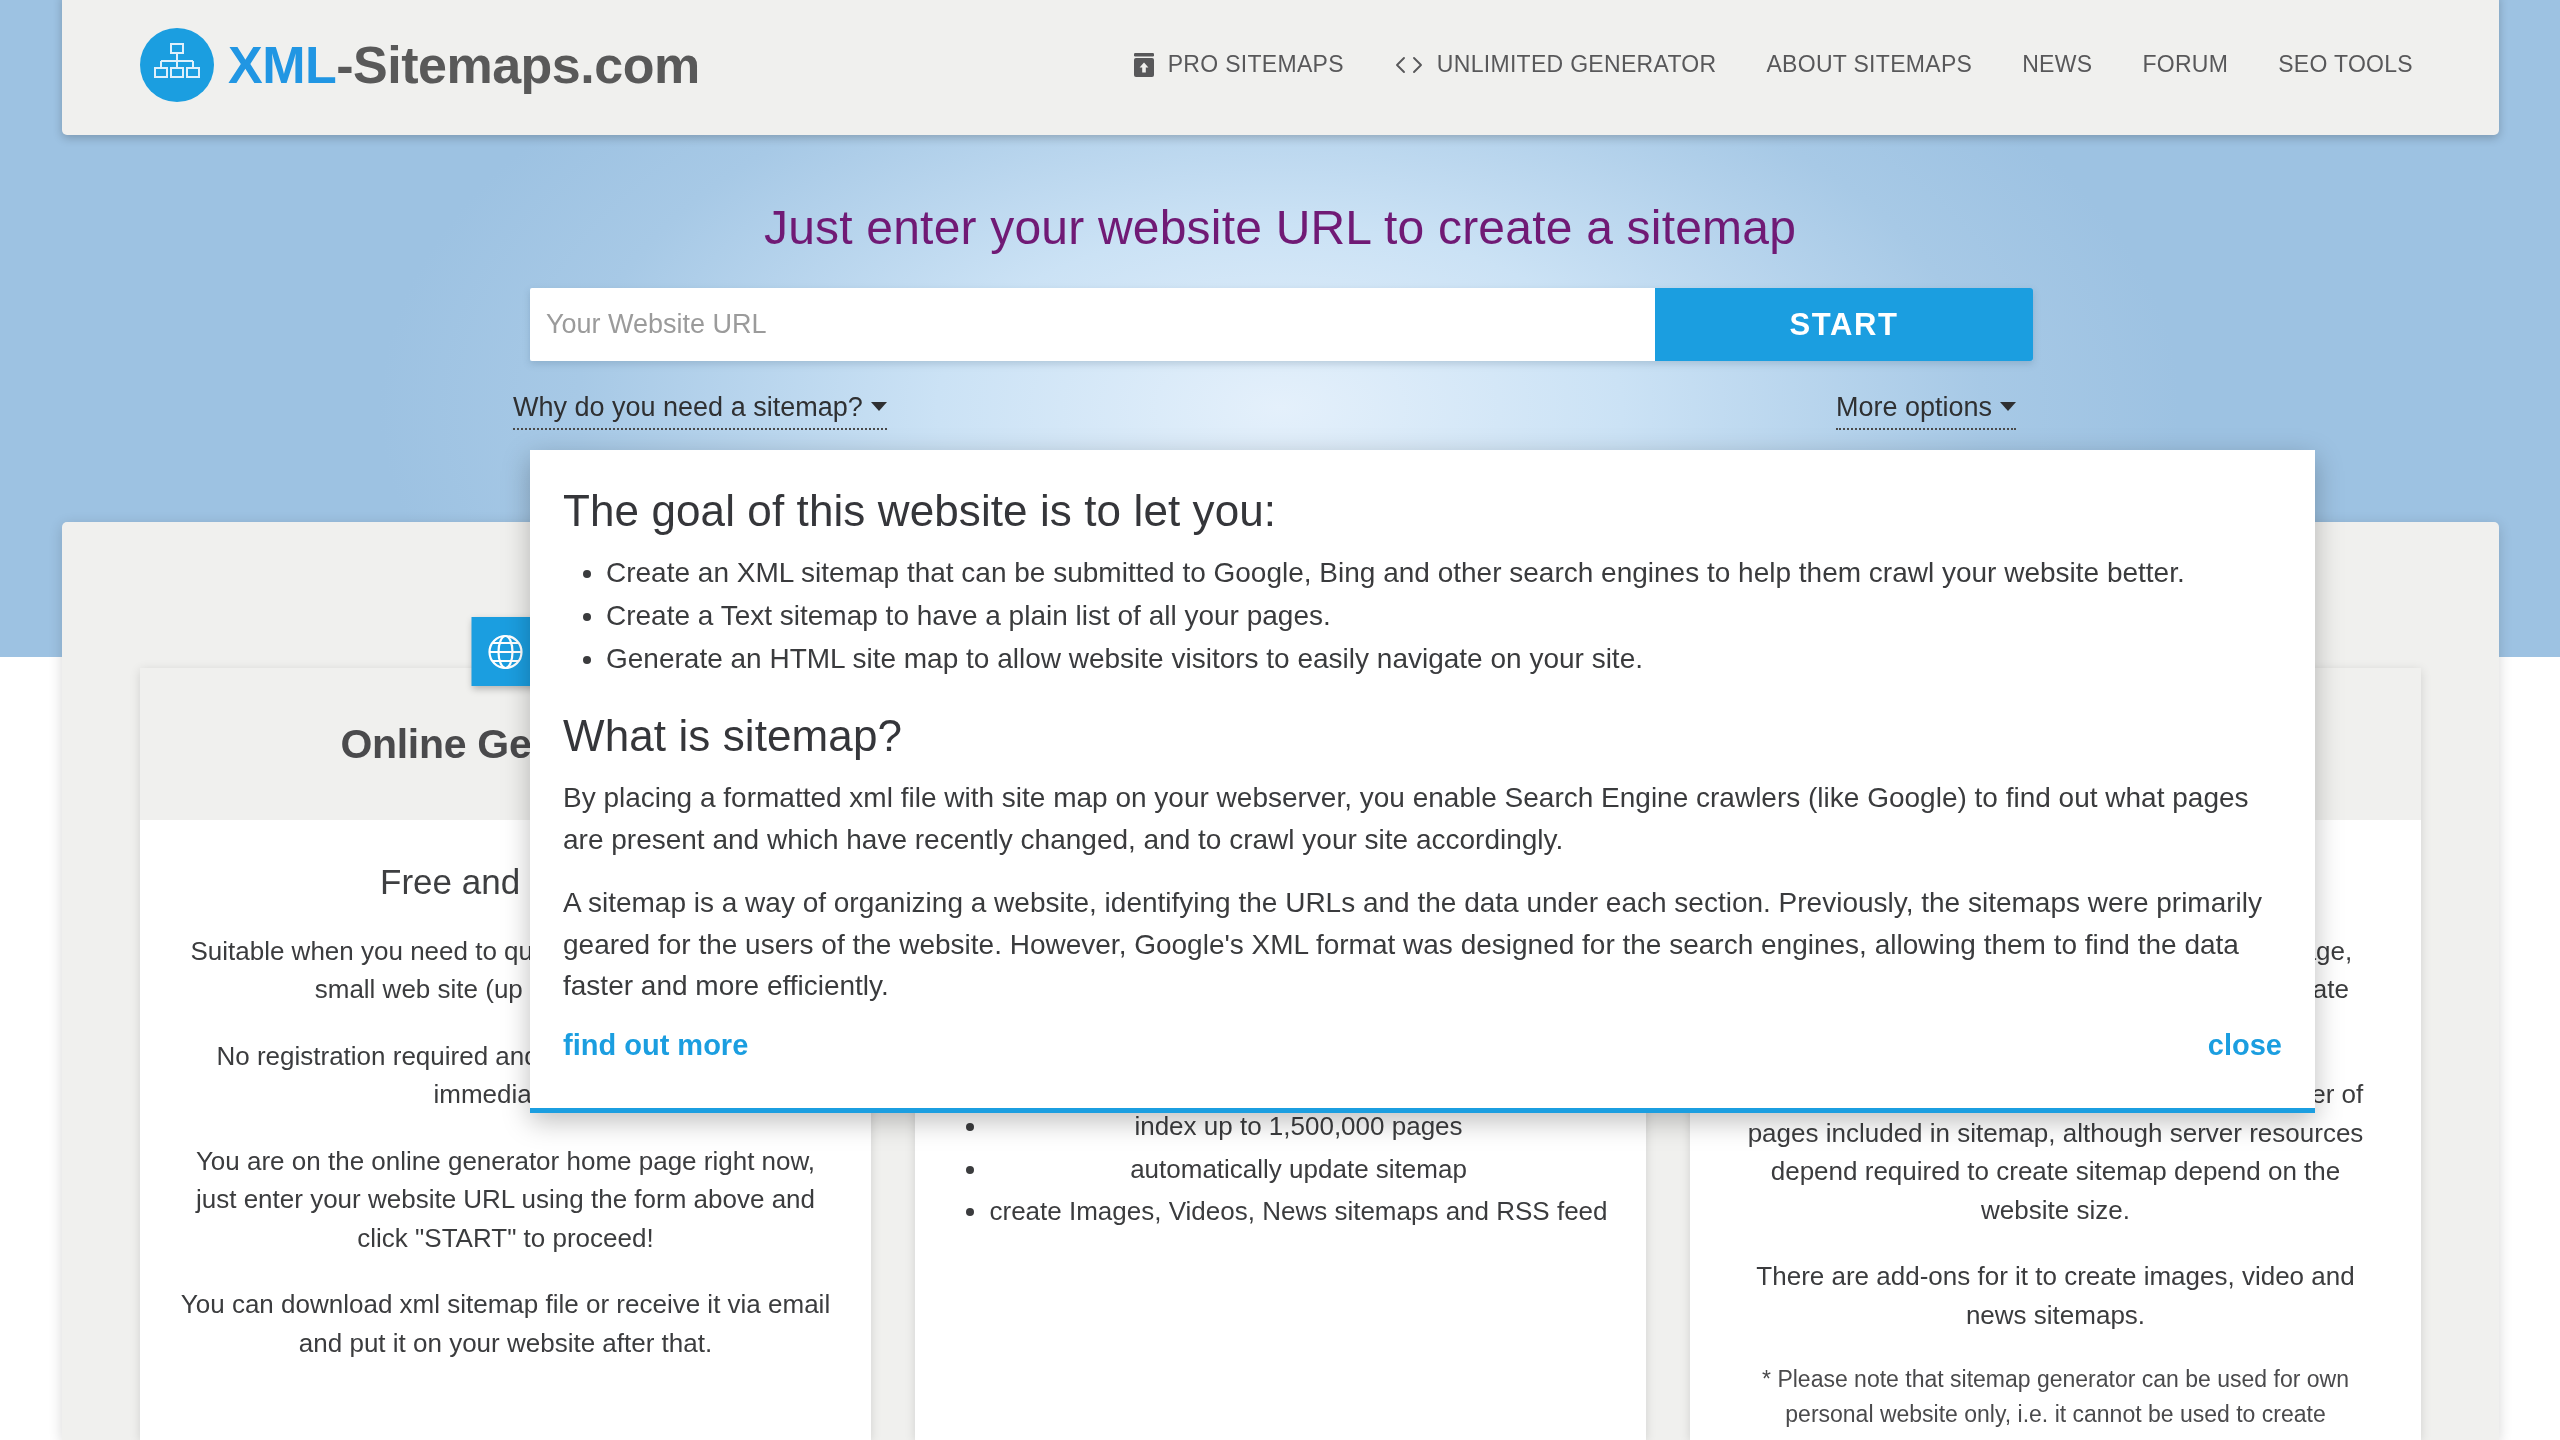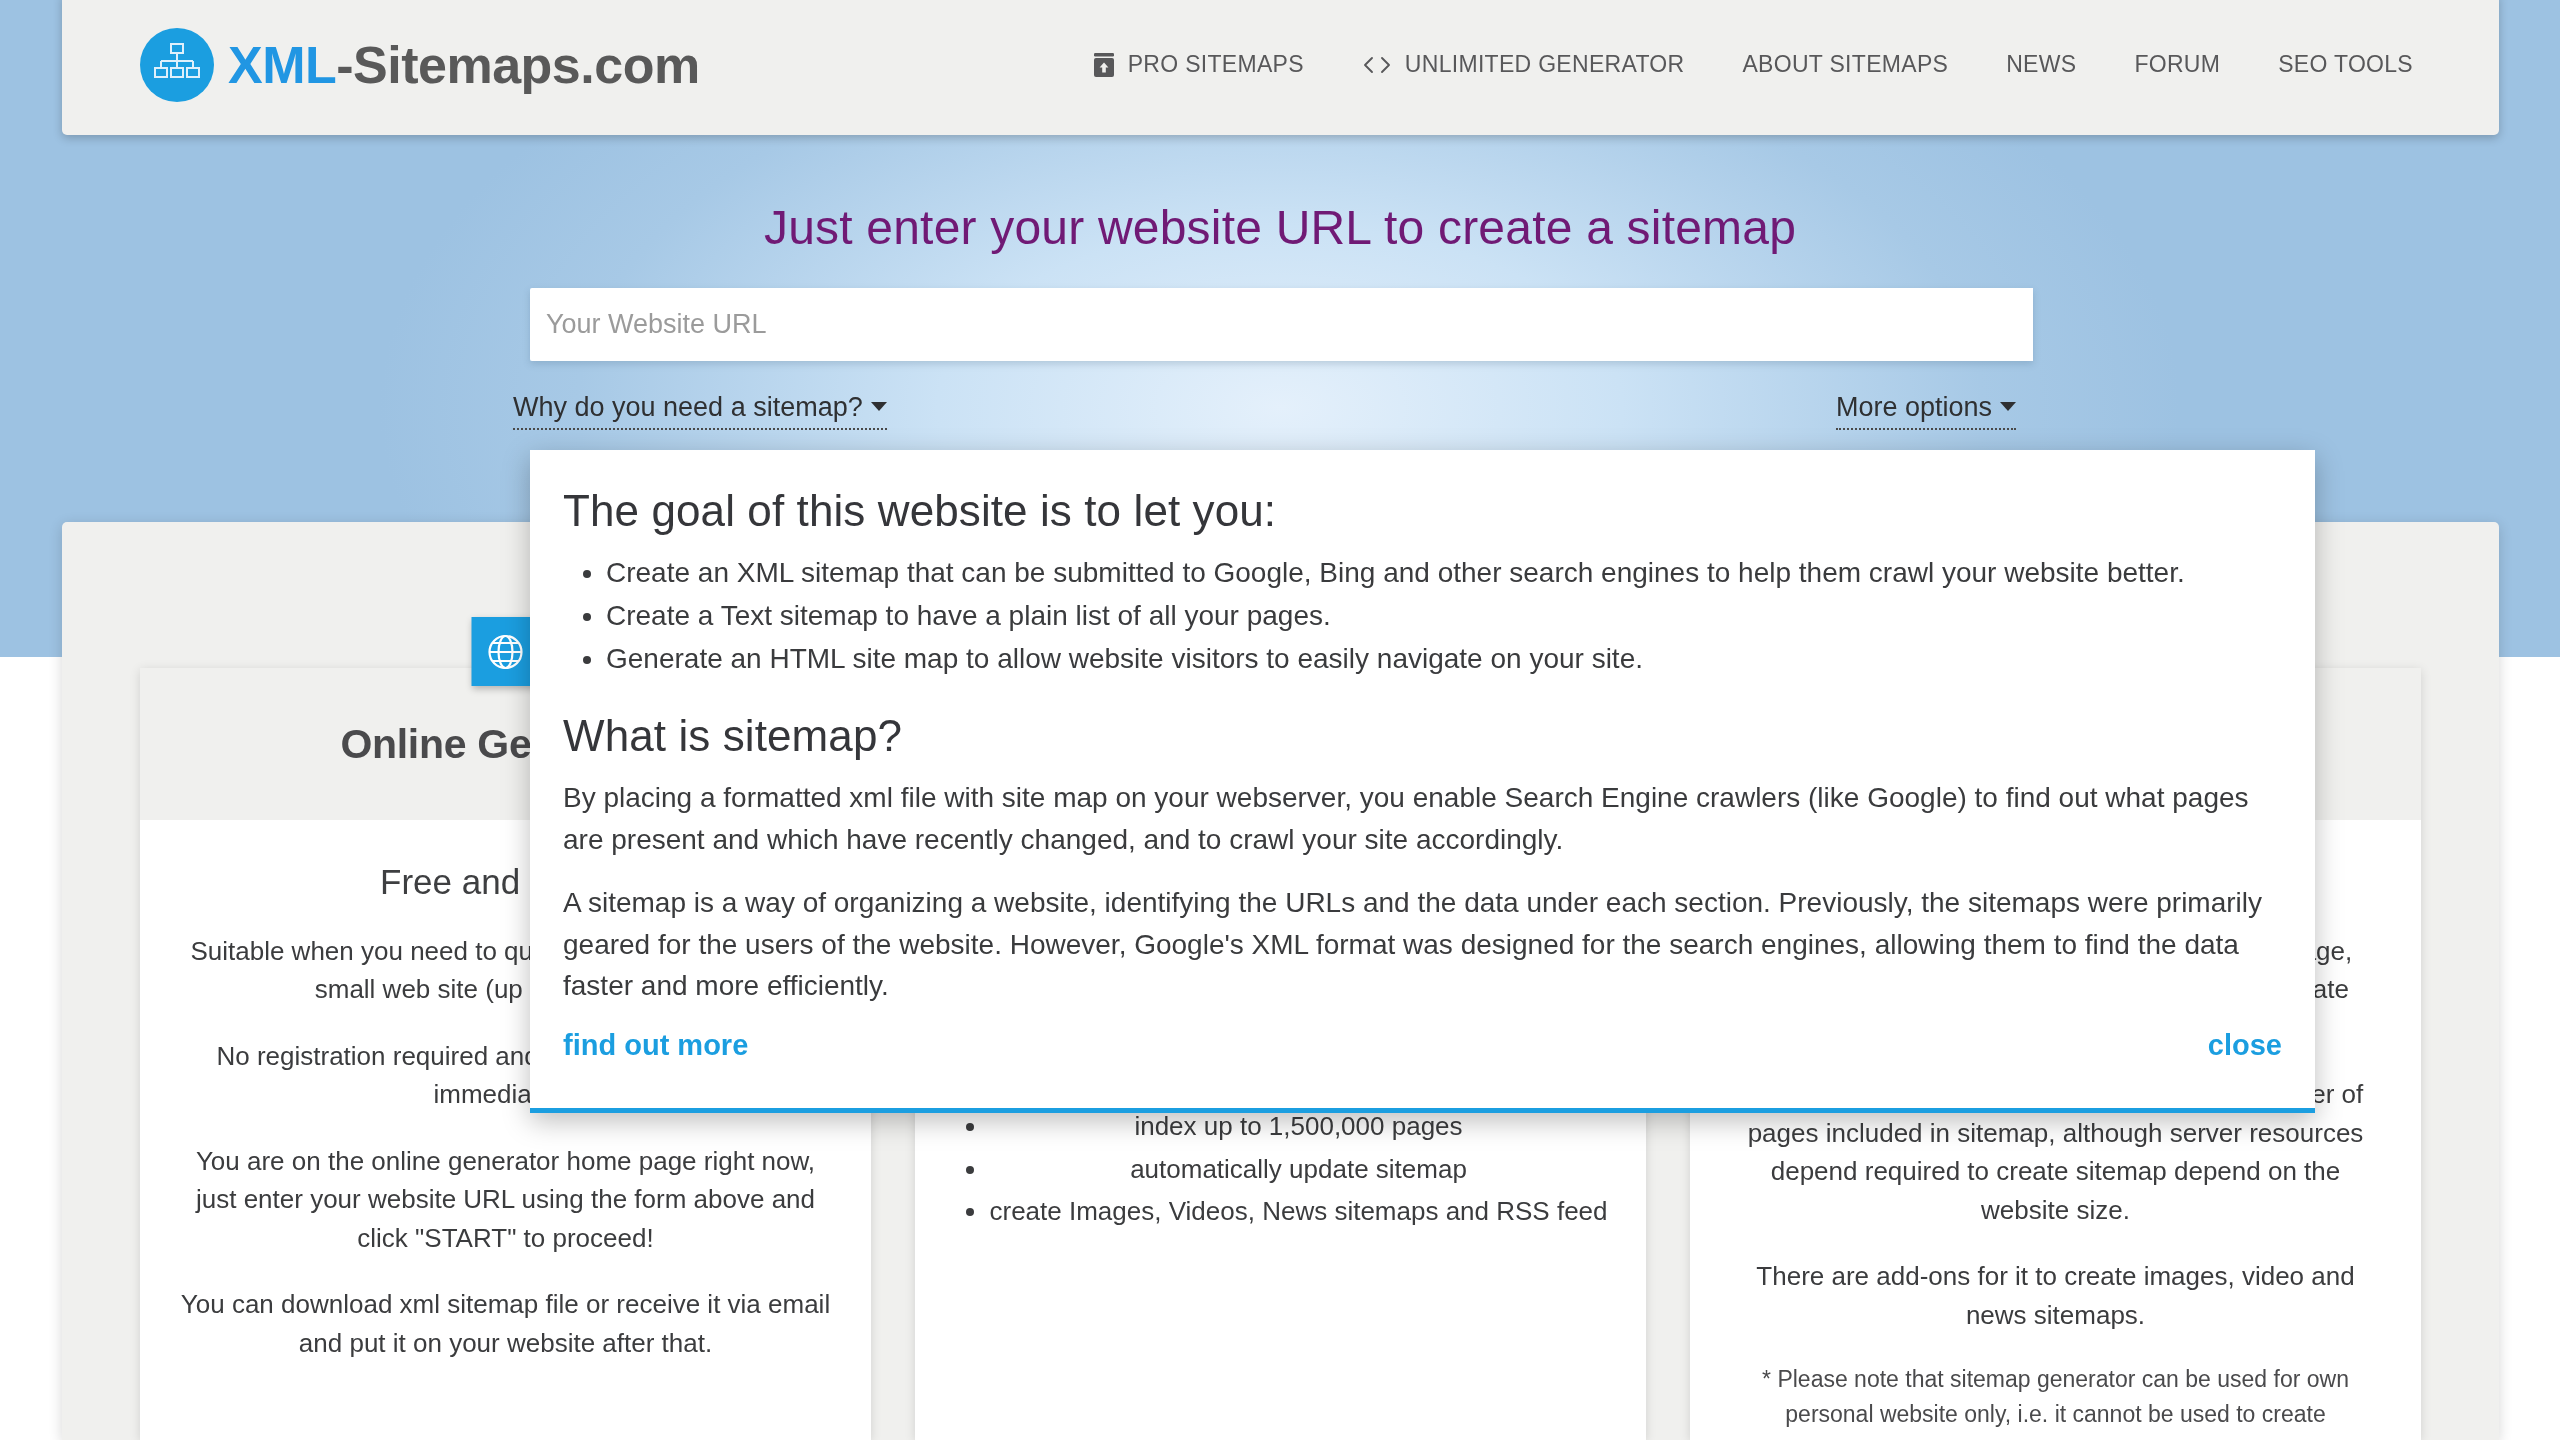--- a/index.html
+++ b/index.html
@@ -64,21 +64,21 @@
     font-weight: 700;
     letter-spacing: -0.5px;
     white-space: nowrap;
     color: #595959;
   }
   .logo-text .xml { color: #2196e3; }
 
   .nav {
     display: flex;
     align-items: center;
-    gap: 8px;
+    gap: 0;
     margin-left: auto;
     margin-right: 86px;
     justify-content: space-between;
   }
   .nav-item {
     display: flex;
     align-items: center;
     gap: 13px;
     font-size: 23px;
     color: #58585a;
@@ -377,20 +377,21 @@
       <div class="card-note">* Please note that sitemap generator can be used for own personal website only, i.e. it cannot be used to create</div>
     </div>
   </div>
 
 </div>
 
 <div class="hero-title">Just enter your website URL to create a sitemap</div>
 
 <div class="search-row">
   <input class="search-input" type="text" placeholder="Your Website URL" style="">
+  <button class="start-btn">START</button>
 </div>
 
 <div class="toggle-row">
   <div class="toggle">
     <span>Why do you need a sitemap?</span><span class="caret"></span>
   </div>
   <div class="toggle">
     <span>More options</span><span class="caret"></span>
   </div>
 </div>

